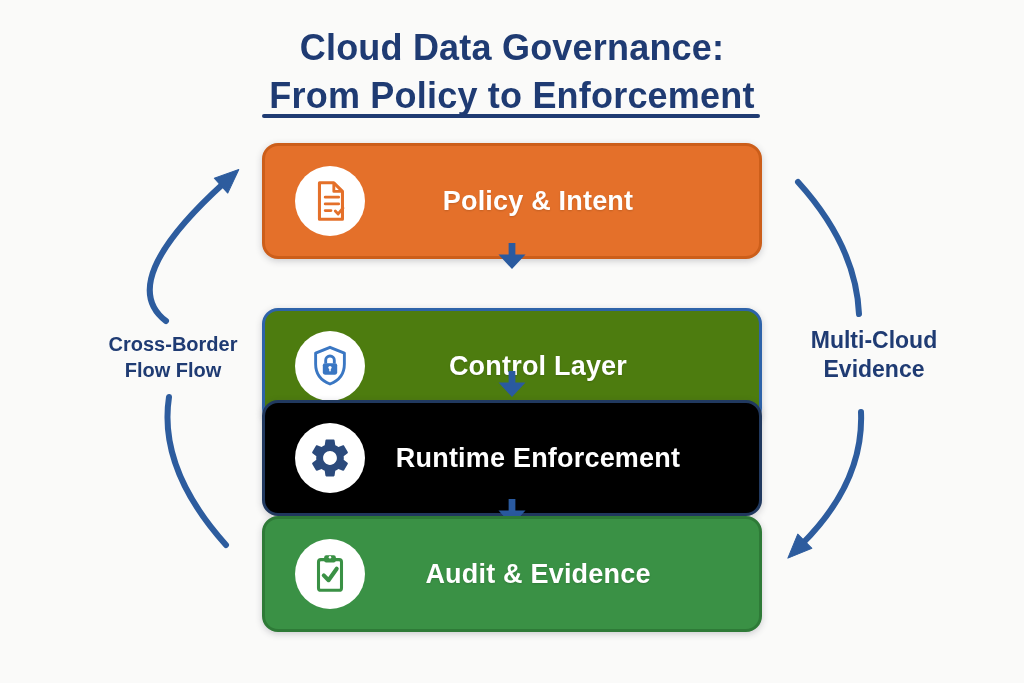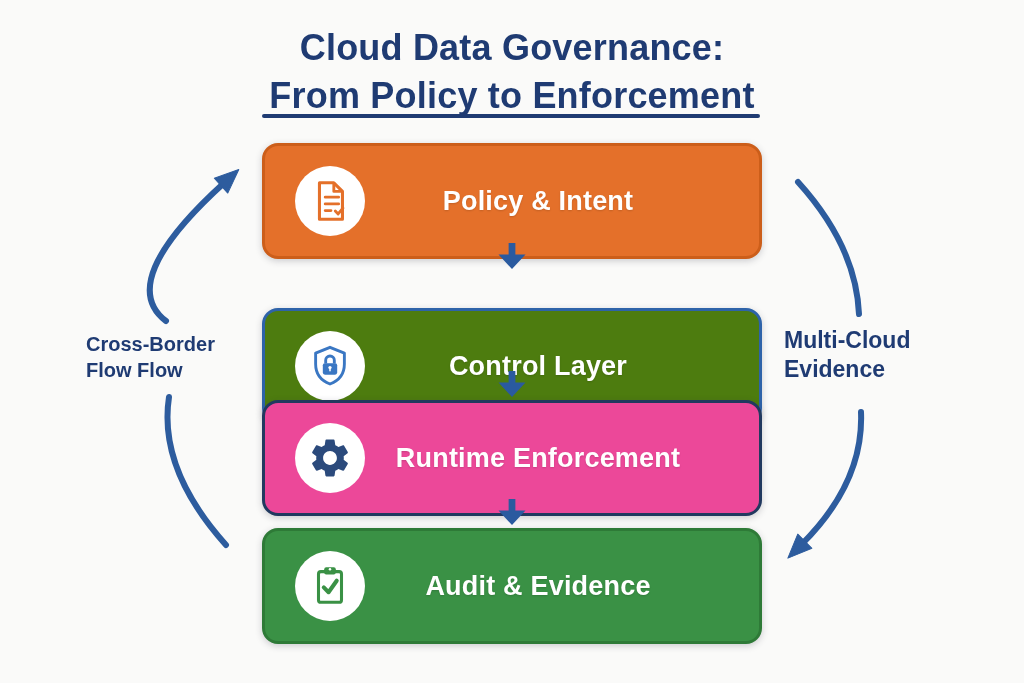--- a/index.html
+++ b/index.html
@@ -41,21 +41,21 @@
     border-radius: 16px;
     display: flex;
     align-items: center;
     border: 3px solid transparent;
     box-sizing: border-box;
     box-shadow: 0 2px 7px rgba(40,40,60,0.22);
   }
   .step-1 { top: 143px; }
   .step-2 { top: 272px; }
   .step-3 { top: 400px; }
-  .step-4 { top: 528px; }
+  .step-4 { top: 516px; }
   .icon-circle {
     width: 70px;
     height: 70px;
     border-radius: 50%;
     background: var(--icon_circle, #FFFFFF);
     margin-left: 30px;
     display: flex;
     align-items: center;
     justify-content: center;
     flex: 0 0 auto;
@@ -91,21 +91,21 @@
     pointer-events: none;
   }
   .arcs path.arc {
     fill: none;
     stroke: currentColor;
     stroke-width: 6;
     stroke-linecap: round;
   }
   .side-label {
     position: absolute;
-    text-align: left;
+    text-align: center;
     font-weight: bold;
     color: var(--side_text, #1F3B73);
   }
   .side-left  { left: 86px;  top: 331px; width: 174px; font-size: 20px; line-height: 1.3; }
   .side-right { left: 784px; top: 326px; width: 180px; font-size: 23px; line-height: 1.28; }
 </style>
 </head>
 <body>
 
 <div class="canvas">
@@ -167,21 +167,21 @@
     </span>
     <span class="step-label">Control Layer</span>
   </div>
 
   <div class="connector conn-2">
     <svg viewBox="0 0 36 28" aria-hidden="true">
       <path d="M14.5 0 h7 v12 h10.5 L18 27 L4 12 h10.5 z" fill="currentColor"></path>
     </svg>
   </div>
 
-  <div class="step step-3" style="background: #ec4899; border-color: rgb(33, 57, 95);">
+  <div class="step step-3" style="background: #000000; border-color: rgb(33, 57, 95);">
     <span class="icon-circle" style="color: rgb(43, 74, 124);">
       <svg viewBox="0 0 24 24" aria-hidden="true">
         <path fill="currentColor" d="M19.14,12.94c0.04-0.3,0.06-0.61,0.06-0.94c0-0.32-0.02-0.64-0.07-0.94l2.03-1.58
           c0.18-0.14,0.23-0.41,0.12-0.61l-1.92-3.32c-0.12-0.22-0.37-0.29-0.59-0.22l-2.39,0.96c-0.5-0.38-1.03-0.7-1.62-0.94
           L14.4,2.81c-0.04-0.24-0.24-0.41-0.48-0.41h-3.84c-0.24,0-0.43,0.17-0.47,0.41L9.25,5.35C8.66,5.59,8.12,5.92,7.63,6.29
           L5.24,5.33c-0.22-0.08-0.47,0-0.59,0.22L2.74,8.87C2.62,9.08,2.66,9.34,2.86,9.48l2.03,1.58C4.84,11.36,4.8,11.69,4.8,12
           s0.02,0.64,0.07,0.94l-2.03,1.58c-0.18,0.14-0.23,0.41-0.12,0.61l1.92,3.32c0.12,0.22,0.37,0.29,0.59,0.22l2.39-0.96
           c0.5,0.38,1.03,0.7,1.62,0.94l0.36,2.54c0.05,0.24,0.24,0.41,0.48,0.41h3.84c0.24,0,0.44-0.17,0.47-0.41l0.36-2.54
           c0.59-0.24,1.13-0.56,1.62-0.94l2.39,0.96c0.22,0.08,0.47,0,0.59-0.22l1.92-3.32c0.12-0.22,0.07-0.47-0.12-0.61L19.14,12.94z
           M12,15.6c-1.98,0-3.6-1.62-3.6-3.6s1.62-3.6,3.6-3.6s3.6,1.62,3.6,3.6S13.98,15.6,12,15.6z"></path>

